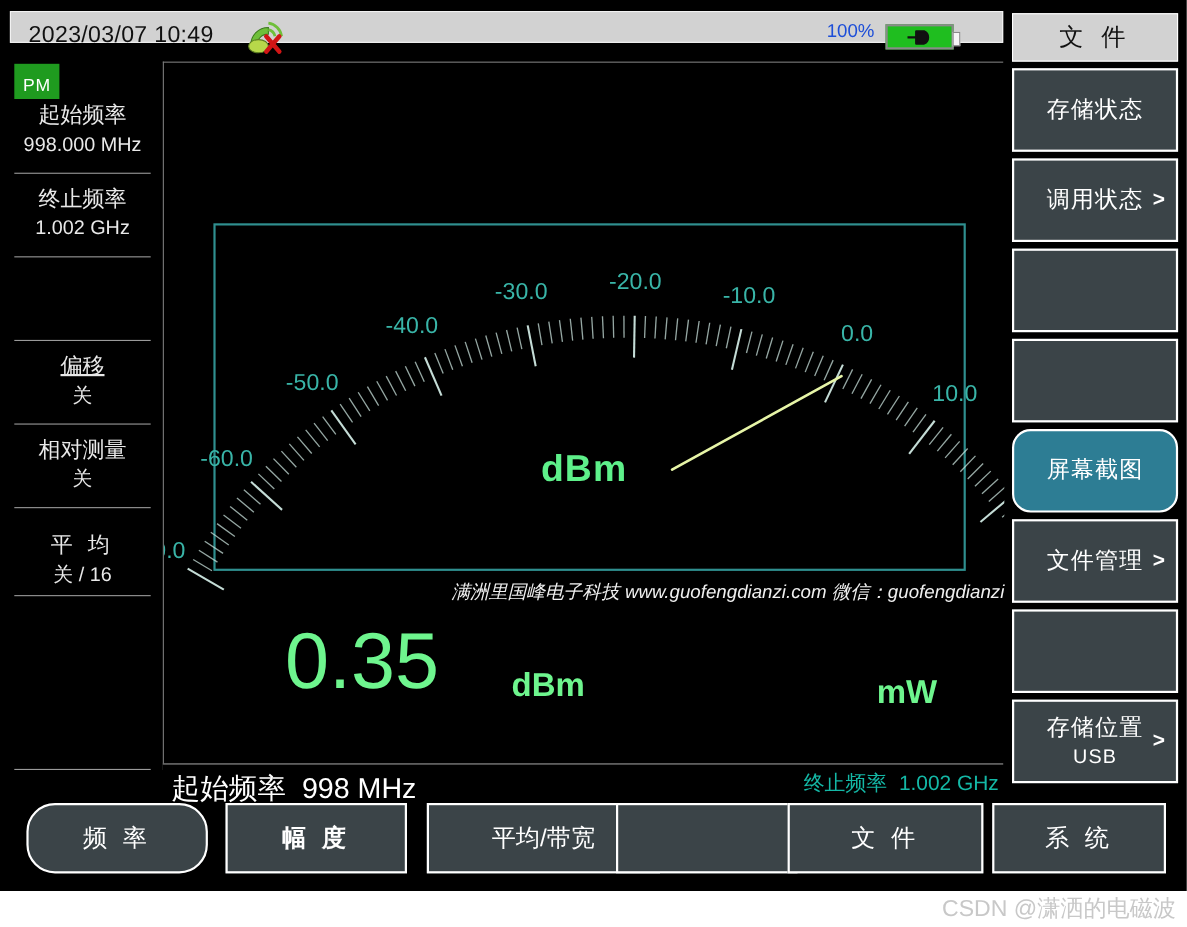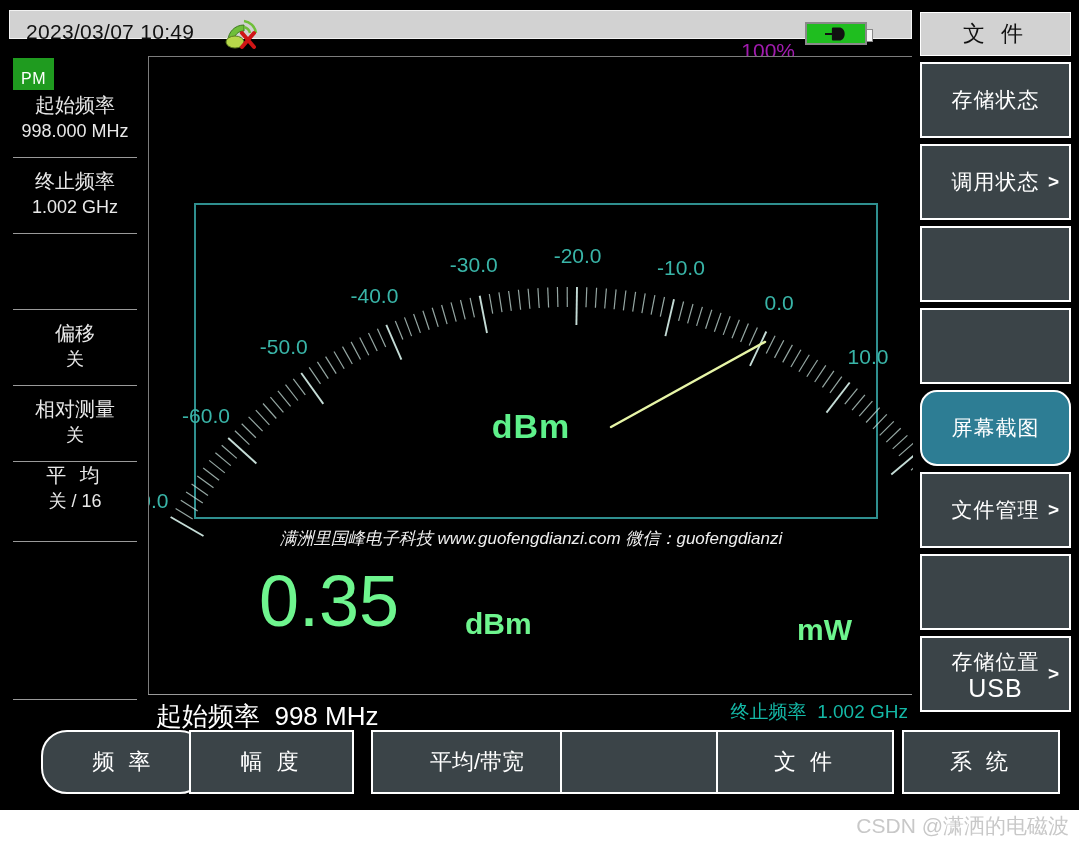--- a/index.html
+++ b/index.html
@@ -39,23 +39,23 @@
     color: #111;
     letter-spacing: 0.3px;
   }
   .status-neticon {
     position: absolute;
     left: 212px; top: 6px;
     width: 38px; height: 34px;
   }
   .status-batt-pct {
     position: absolute;
-    right: 116px; top: 28px;
-    font-size: 21px;
-    color: #a21caf;
+    right: 116px; top: 8px;
+    font-size: 17px;
+    color: #1d4ed8;
   }
   .battery {
     position: absolute;
     right: 44px; top: 11px;
     width: 62px; height: 23px;
     border: 2px solid #8a8a8a;
     background: #1fbe1f;
     box-sizing: border-box;
   }
   .battery:after {
@@ -137,21 +137,21 @@
     text-align: center;
     color: #5ef08a;
     font-size: 34px;
     font-weight: bold;
     letter-spacing: 1px;
   }
   .watermark {
     position: absolute;
     left: 0; top: 470px;
     width: 764px;
-    text-align: center;
+    text-align: right;
     color: #f0f0f0;
     font-size: 17px;
     font-style: italic;
     white-space: nowrap;
   }
   .readings {
     position: absolute;
     left: 0; top: 500px;
     width: 764px; height: 110px;
   }
@@ -229,21 +229,21 @@
     width: 100%; height: 100%;
     display: flex;
     flex-direction: column;
     align-items: center;
     justify-content: center;
     font-size: 21px;
     line-height: 28px;
     letter-spacing: 1px;
   }
   .rp-btn-sub {
-    font-size: 25px;
+    font-size: 18px;
     line-height: 24px;
   }
   .rp-arrow {
     position: absolute;
     right: 10px; top: 50%;
     transform: translateY(-50%);
     font-size: 19px;
     font-weight: bold;
     color: #ffffff;
   }
@@ -308,31 +308,31 @@
     </div>
 
     <div class="side-cell" style="top:102px;height:76px;">
       <div class="sc-label" style="margin-top:10px;">终止频率</div>
       <div class="sc-value">1.002 GHz</div>
     </div>
 
     <div class="side-cell" style="top:178px;height:76px;"></div>
 
     <div class="side-cell" style="top:254px;height:76px;">
-      <div class="sc-label" style="margin-top:10px;">偏移</div>
+      <div class="sc-label" style="margin-top:10px;text-decoration:underline;">偏移</div>
       <div class="sc-value">关</div>
     </div>
 
     <div class="side-cell" style="top:330px;height:76px;">
       <div class="sc-label" style="margin-top:10px;">相对测量</div>
       <div class="sc-value">关</div>
     </div>
 
     <div class="side-cell" style="top:406px;height:80px;">
-      <div class="sc-label" style="margin-top:0;letter-spacing:4px;">平 均</div>
+      <div class="sc-label" style="margin-top:21px;letter-spacing:4px;">平 均</div>
       <div class="sc-value">关 / 16</div>
     </div>
 
     <div class="side-cell" style="top:486px;height:158px;border-bottom:1px solid #9a9a9a;"></div>
   </div>
 
   <div class="main">
 
     <div class="gauge-box"></div>
 
@@ -509,22 +509,22 @@
     <div class="rp-btn" style="top:626px;">
       <div class="rp-btn-label">
         <span>存储位置</span>
         <span class="rp-btn-sub">USB</span>
       </div>
       <div class="rp-arrow">&gt;</div>
     </div>
   </div>
 
   <div class="fnbar">
-    <div class="fn-btn" style="left:32px;border-radius:26px;">频 率</div>
-    <div class="fn-btn" style="left:180px;">幅 度</div>
-    <div class="fn-btn" style="left:362px;width:212px;letter-spacing:0px;">平均/带宽</div>
+    <div class="fn-btn" style="left:15px;border-radius:26px;">频 率</div>
+    <div class="fn-btn" style="left:196px;font-weight:bold;">幅 度</div>
+    <div class="fn-btn" style="left:379px;width:212px;letter-spacing:0px;">平均/带宽</div>
     <div class="fn-btn" style="left:551px;"></div>
     <div class="fn-btn" style="left:707px;width:178px;">文 件</div>
     <div class="fn-btn" style="left:893px;width:158px;">系 统</div>
   </div>
 
   <div class="csdn">CSDN @潇洒的电磁波</div>
 </div>
 
 </body></html>

